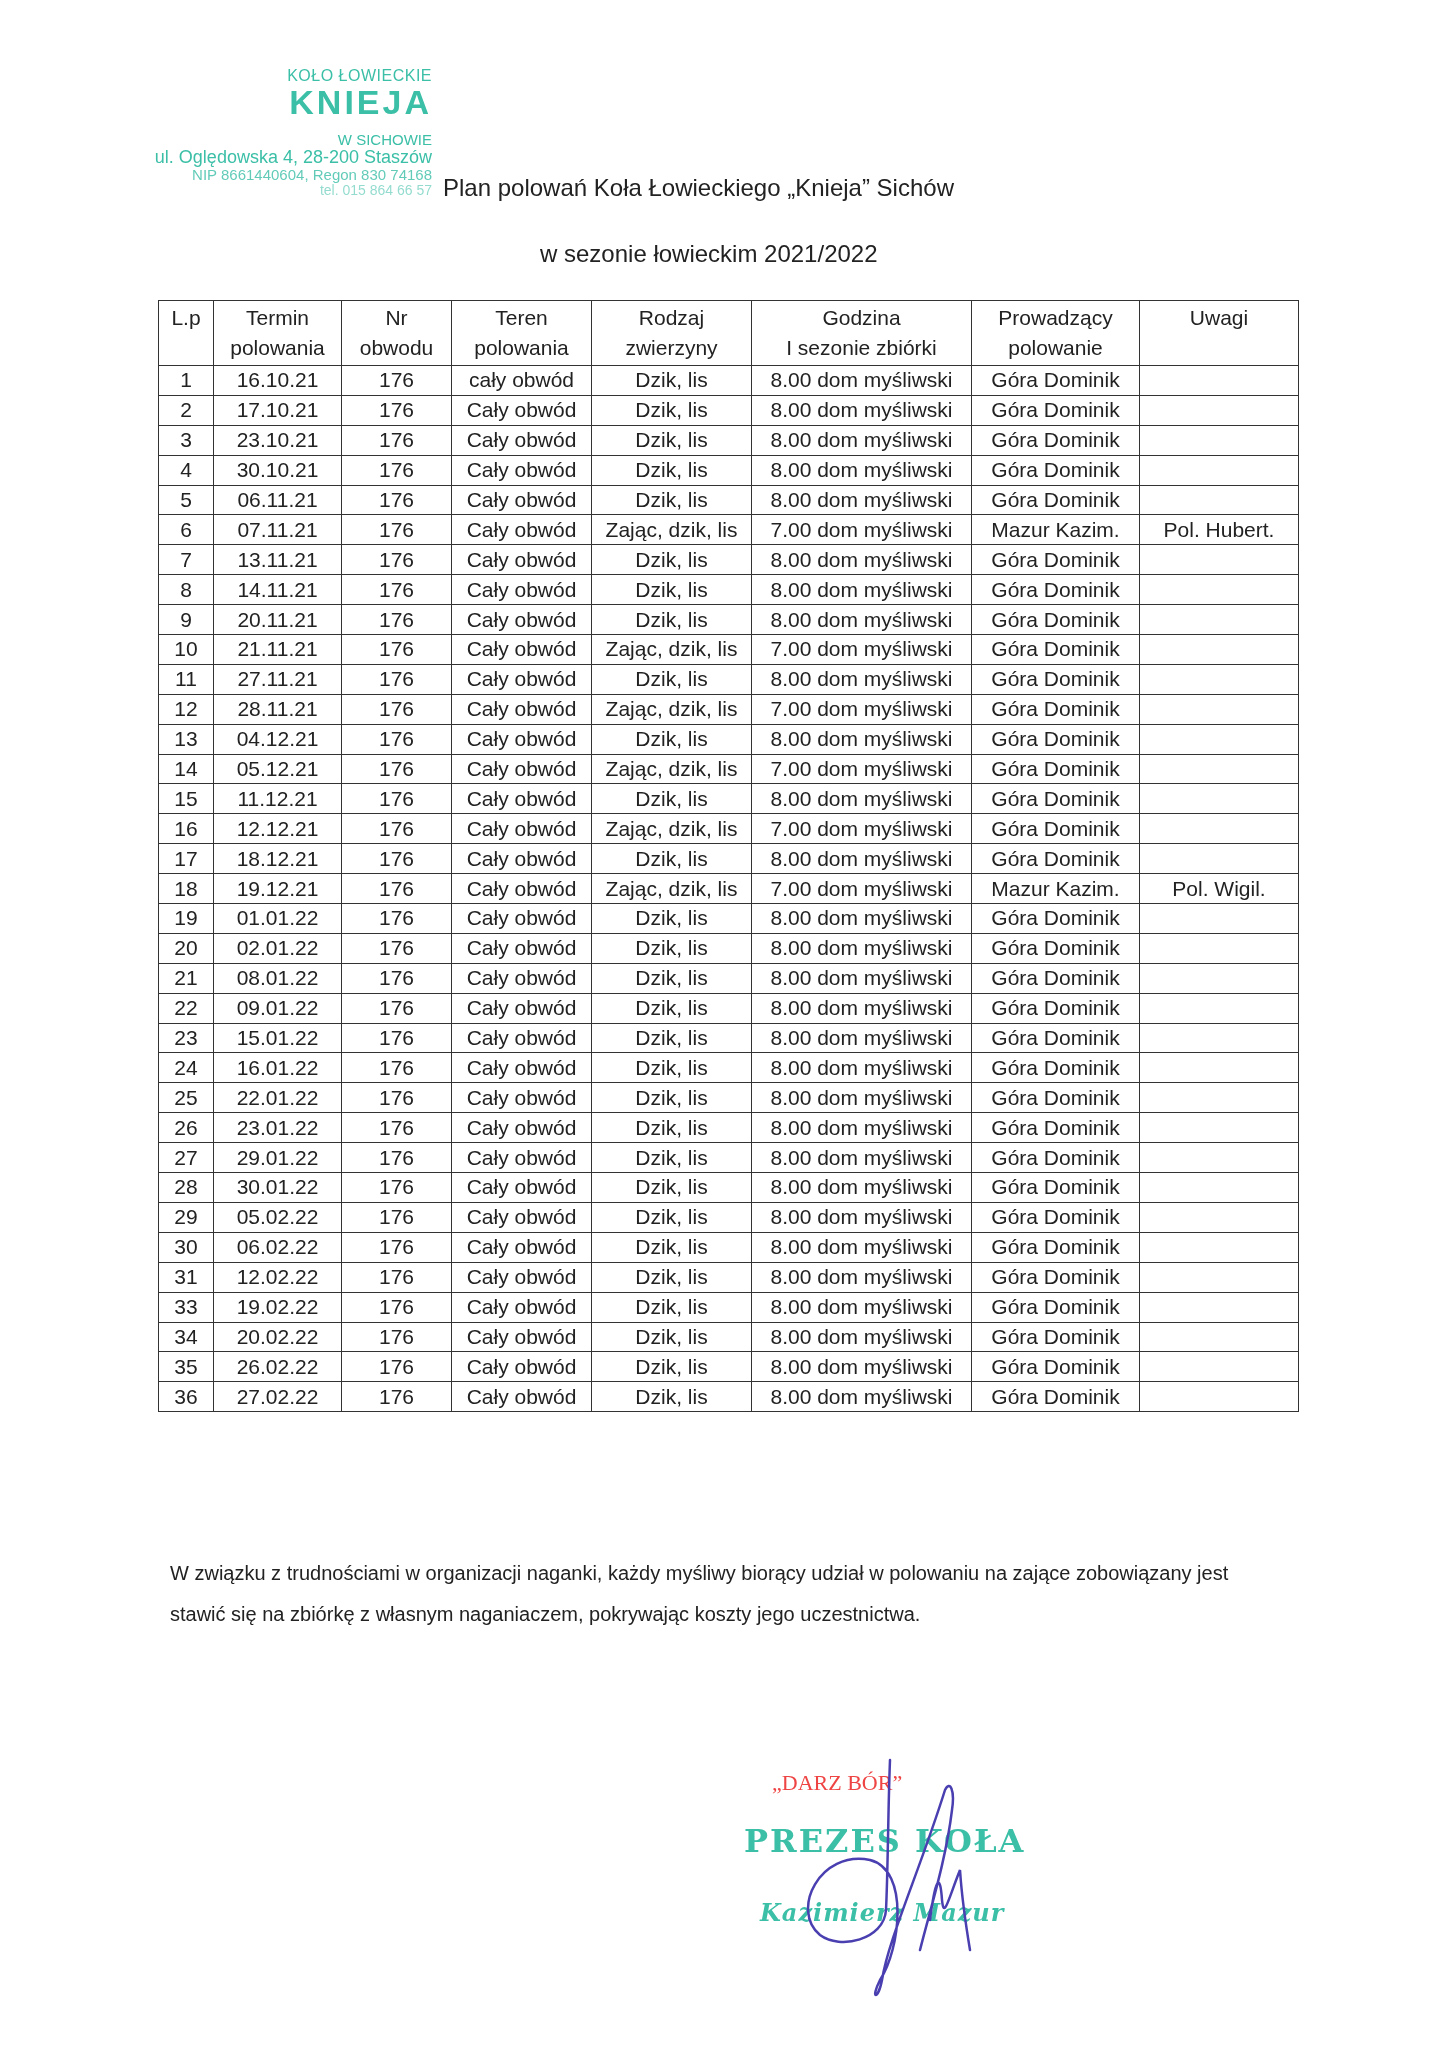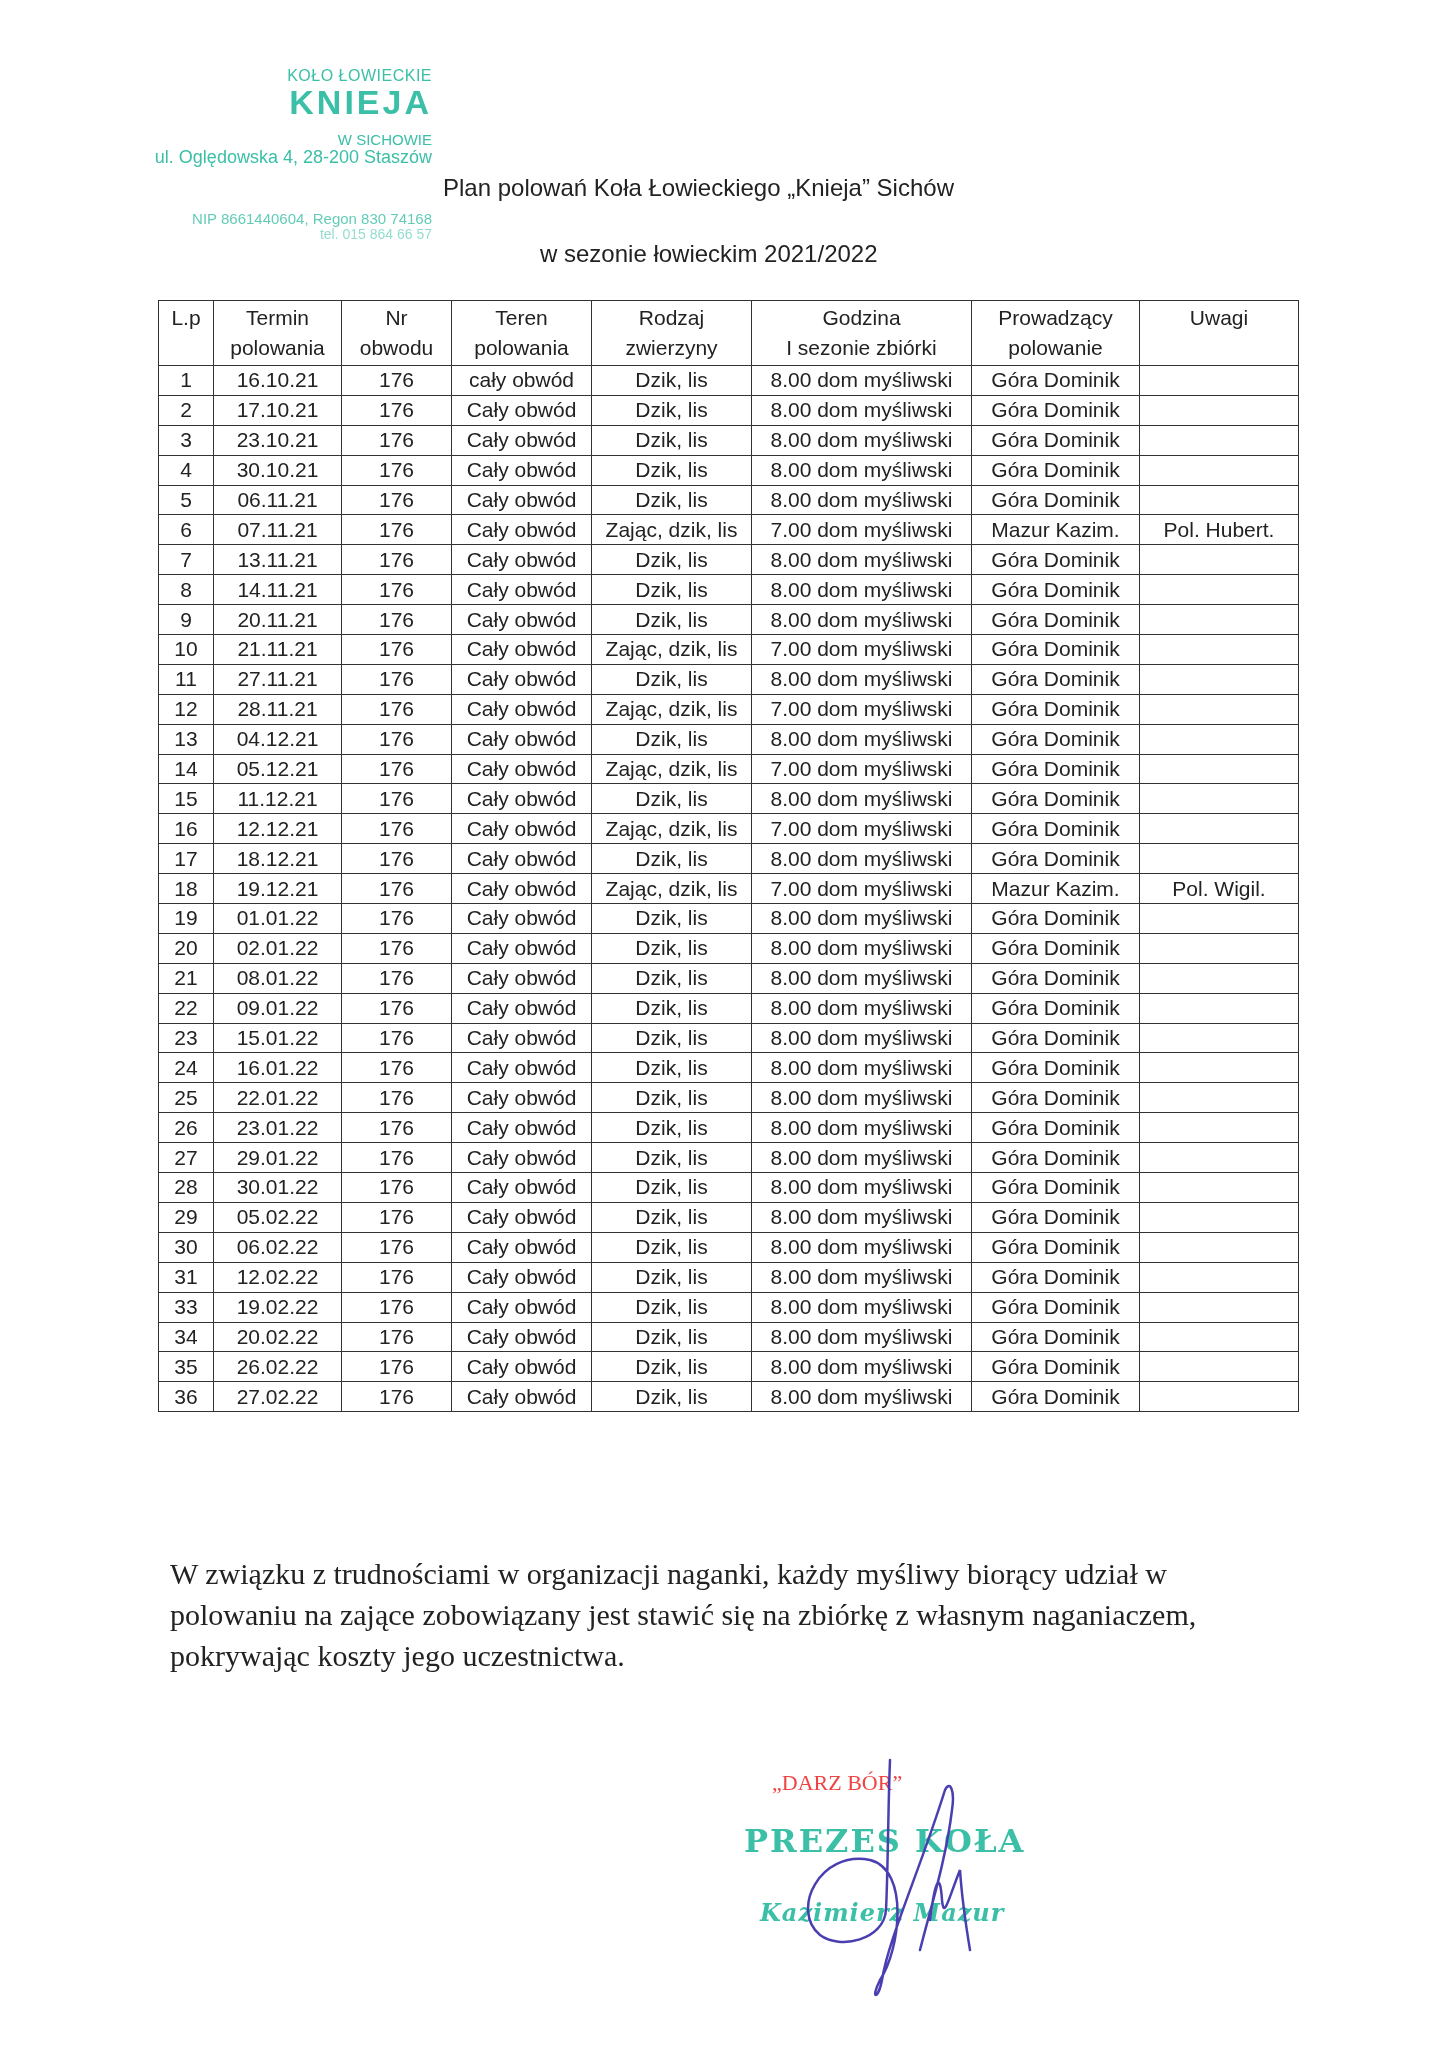--- a/index.html
+++ b/index.html
@@ -8,21 +8,21 @@
     font-family: "Liberation Sans", "DejaVu Sans", sans-serif; color: #1f1f1f;
   }
   .stamp {
     position: absolute; left: 112px; top: 68px; width: 320px;
     text-align: right; color: #3bbfa7; line-height: 1.05;
   }
   .stamp .s1 { font-size: 16px; letter-spacing: 0.5px; }
   .stamp .s2 { font-size: 34px; font-weight: bold; letter-spacing: 3px; margin: 0 0 12px -30px; }
   .stamp .s3 { font-size: 15px; margin-left: -30px; }
   .stamp .s4 { font-size: 18px; margin-left: -40px; }
-  .stamp .s5 { font-size: 15px; margin-left: -40px; opacity: 0.8; margin-top: 44px; }
+  .stamp .s5 { font-size: 15px; margin-left: -40px; opacity: 0.8; }
   .stamp .s6 { font-size: 14px; margin-left: -60px; opacity: 0.55; }
 
   .title {
     position: absolute; left: 443px; top: 174px; font-size: 24px; color: #222;
   }
   .subtitle {
     position: absolute; left: 540px; top: 240px; font-size: 24px; color: #222;
   }
 
   table.plan {
@@ -40,21 +40,21 @@
   table.plan col.c2 { width: 128px; }
   table.plan col.c3 { width: 110px; }
   table.plan col.c4 { width: 140px; }
   table.plan col.c5 { width: 160px; }
   table.plan col.c6 { width: 220px; }
   table.plan col.c7 { width: 168px; }
   table.plan col.c8 { width: 159px; }
 
   .note {
     position: absolute; left: 170px; top: 1553px; width: 1110px;
-    font-size: 30px; line-height: 41px; color: #222; font-family: Liberation Serif, serif;
+    font-size: 20px; line-height: 41px; color: #222;
   }
 
   .closing {
     position: absolute; left: 772px; top: 1770px; font-size: 22px; color: #ef4444; font-family: Liberation Serif, serif;
   }
   .stamp2-title {
     position: absolute; left: 744px; top: 1822px; font-family: "DejaVu Serif", "Liberation Serif", serif;
     font-size: 32px; font-weight: bold; color: #3bbfa7; letter-spacing: 2px;
   }
   .stamp2-name {

